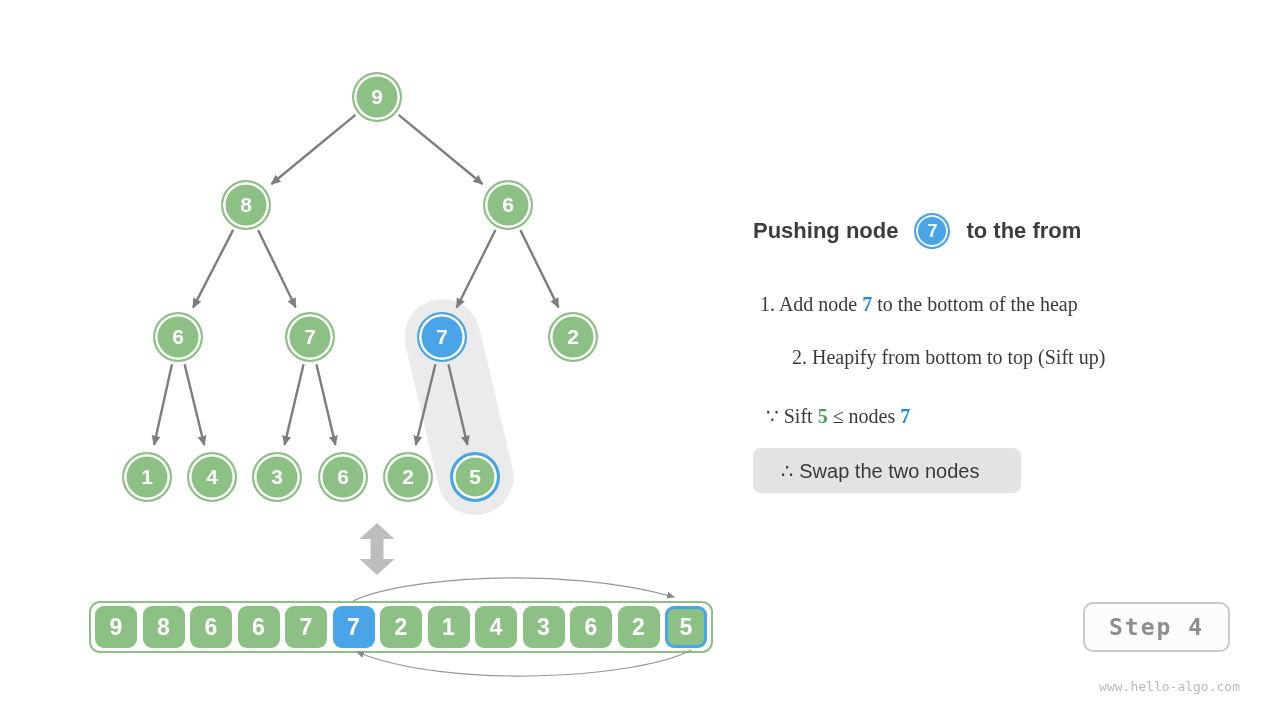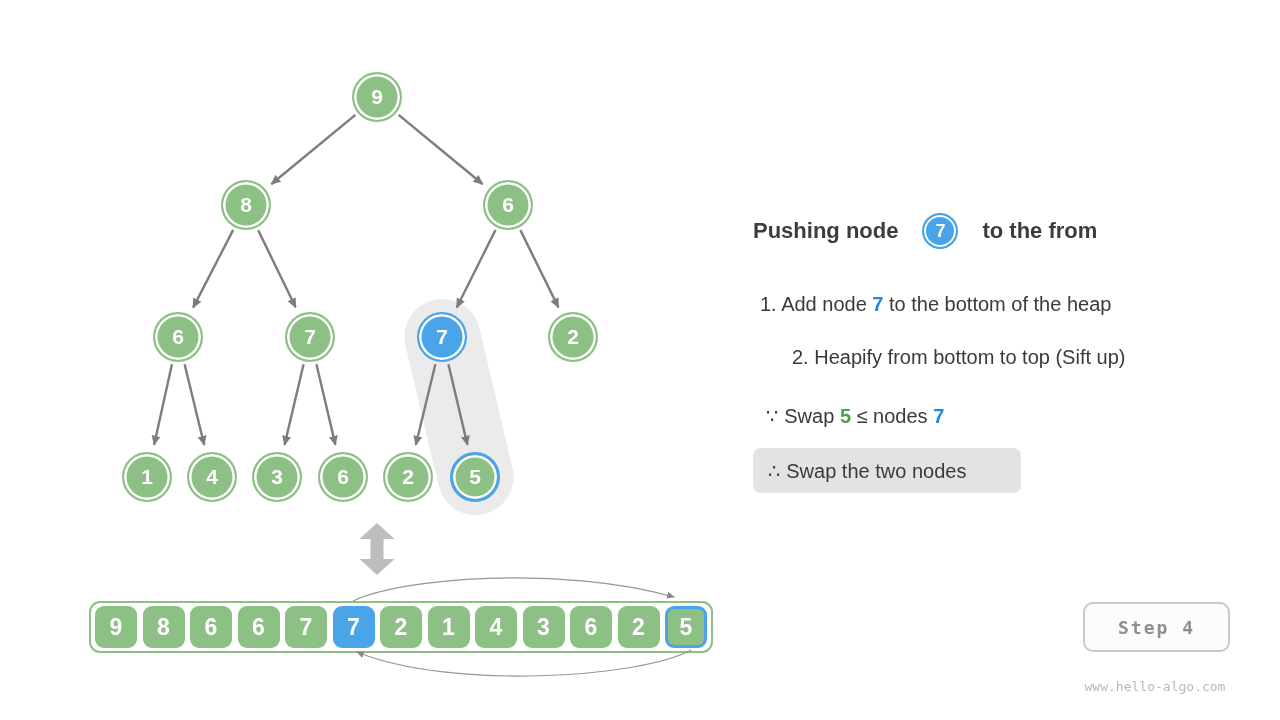--- a/index.html
+++ b/index.html
@@ -23,41 +23,41 @@
         display:flex;align-items:center;justify-content:center;
         color:#fff;font-weight:700;font-size:23px;}
   .cell.green{background:#8CC084;}
   .cell.blue{background:#49A4E8;}
   .cell.green-blue-ring{background:#8CC084;border:3px solid #49A4E8;}
 
   .edge{stroke:#7D7D7D;stroke-width:2.4;}
   .arc{stroke:#979797;stroke-width:1.2;fill:none;}
 
   .panel{position:absolute;left:0;top:0;width:1280px;height:720px;z-index:5;pointer-events:none;}
-  .title-row{position:absolute;left:753px;top:213px;display:flex;align-items:center;gap:24px;
+  .title-row{position:absolute;left:753px;top:213px;display:flex;align-items:center;gap:16px;
              font-size:22px;font-weight:700;color:#3C3C3C;}
   .title-node{width:36px;height:36px;border-radius:50%;background:#49A4E8;border:2px solid #49A4E8;
               box-shadow:inset 0 0 0 2px #fff;color:#fff;display:flex;align-items:center;
               justify-content:center;font-size:18px;font-weight:700;box-sizing:border-box;}
-  .p-line{position:absolute;font-size:20px;color:#3A3A3A;white-space:nowrap;}
+  .p-line{position:absolute;font-size:20px;color:#3A3A3A;white-space:nowrap;font-family:Liberation Serif, serif;}
   .l1{left:760px;top:293px;}
   .l2{left:760px;top:346px;margin-left:32px;}
   .l3{left:766px;top:404px;}
   .conclusion-box{position:absolute;left:753px;top:448px;width:268px;height:45px;background:#E3E3E3;
-                  border-radius:8px;display:flex;align-items:center;padding-left:15px;
+                  border-radius:8px;display:flex;align-items:center;padding-left:28px;
                   box-sizing:border-box;font-size:20px;color:#3A3A3A;white-space:nowrap;}
   .t-blue{color:#1E88E5;font-weight:700;}
   .t-green{color:#4CA050;font-weight:700;}
 
   .step-badge{position:absolute;left:1083px;top:602px;width:147px;height:50px;z-index:5;
               border:2px solid #C9C9C9;border-radius:10px;background:#FCFCFC;
               display:flex;align-items:center;justify-content:center;
               font-family:"DejaVu Sans Mono","Liberation Mono",monospace;
-              font-size:18px;font-weight:700;color:#8E8E8E;letter-spacing:2px;box-sizing:border-box;}
-  .watermark{position:absolute;left:1070px;top:679px;width:170px;text-align:center;z-index:5;
+              font-size:23px;font-weight:700;color:#8E8E8E;letter-spacing:2px;box-sizing:border-box;}
+  .watermark{position:absolute;left:1070px;top:679px;width:170px;text-align:right;z-index:5;
              font-family:"DejaVu Sans Mono","Liberation Mono",monospace;
              font-size:13px;color:#B9B9B9;}
 </style>
 </head>
 <body>
 
 <div class="stage">
 
   <div id="capsule" style="left: 420.5px; top: 297.082px; width: 76px; height: 219.837px; border-radius: 38px; transform: rotate(-13.2633deg); background: rgb(235, 235, 235);"></div>
 
@@ -122,21 +122,21 @@
   <div class="panel">
     <div class="title-row">
       <span>Pushing node</span>
       <span class="title-node">
         <span>7</span>
       </span>
       <span>to the from</span>
     </div>
     <div class="p-line l1"><span>1. Add node </span><span class="t-blue">7</span><span> to the bottom of the heap</span></div>
     <div class="p-line l2"><span>2. Heapify from bottom to top (Sift up)</span></div>
-    <div class="p-line l3"><span>∵ Swap </span><span class="t-green">5</span><span> ≤ nodes </span><span class="t-blue">7</span></div>
+    <div class="p-line l3"><span>∵ Sift </span><span class="t-green">5</span><span> ≤ nodes </span><span class="t-blue">7</span></div>
     <div class="conclusion-box">
       <span><span>∴ Swap the two nodes</span></span>
     </div>
   </div>
 
   <div class="step-badge">
     <span>Step 4</span>
   </div>
 
   <div class="watermark">www.hello-algo.com</div>

